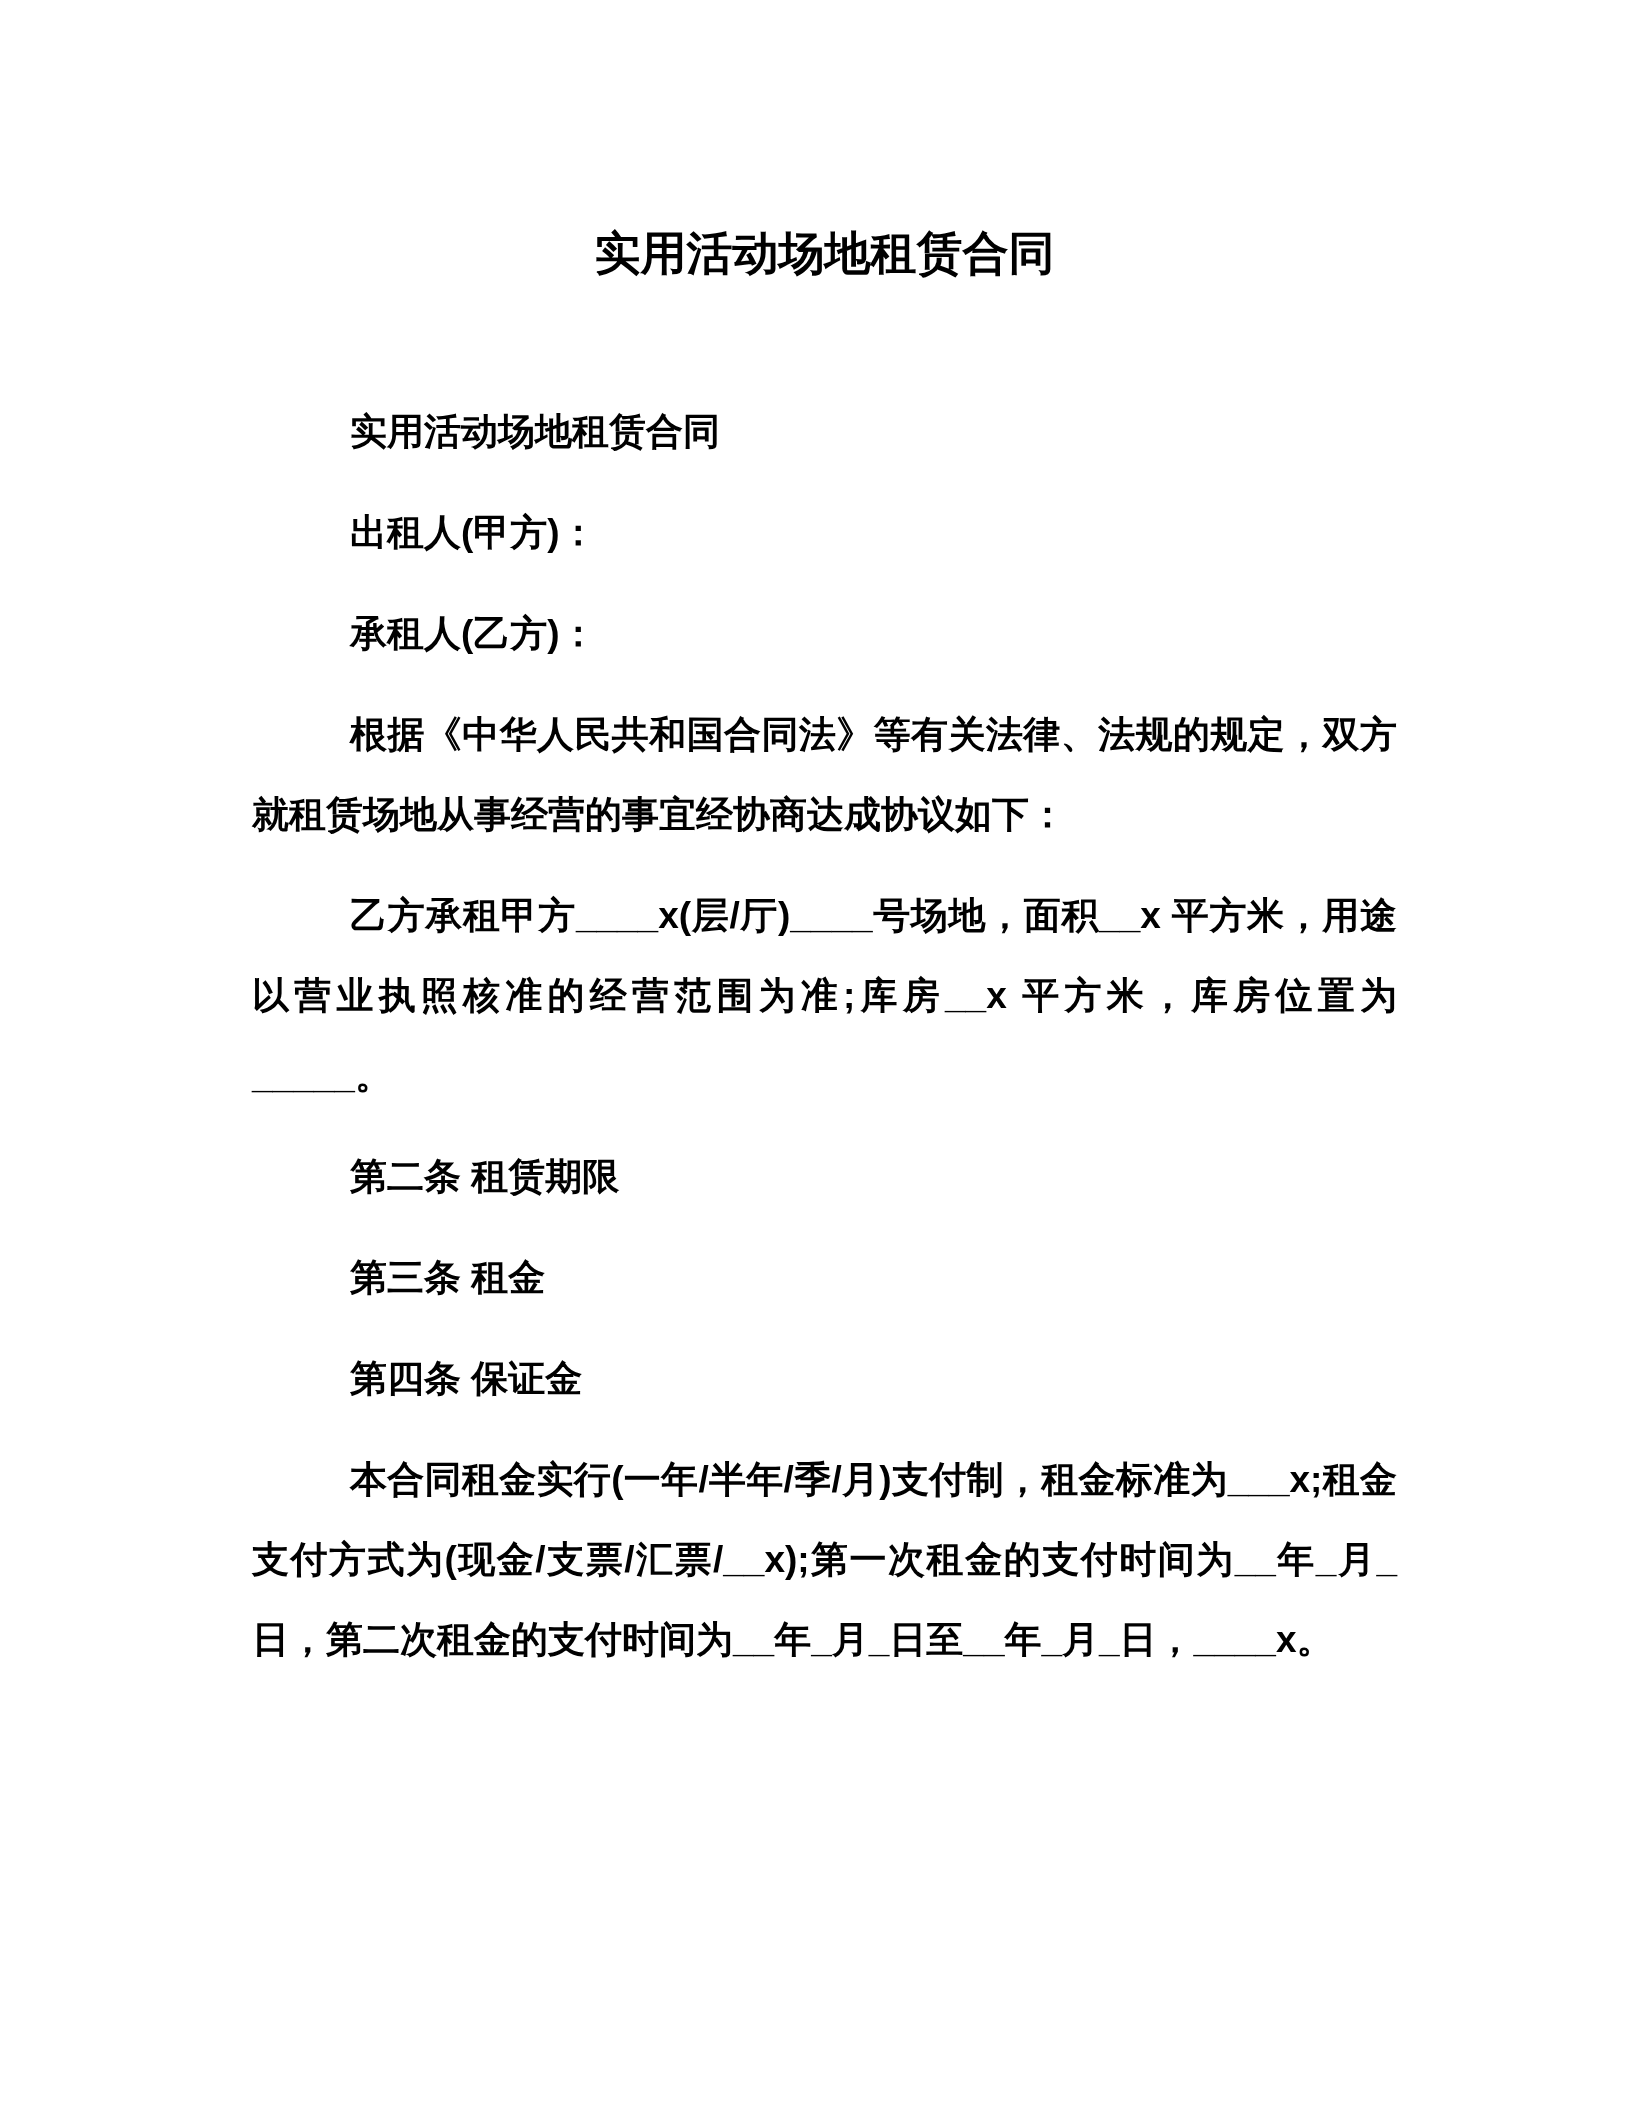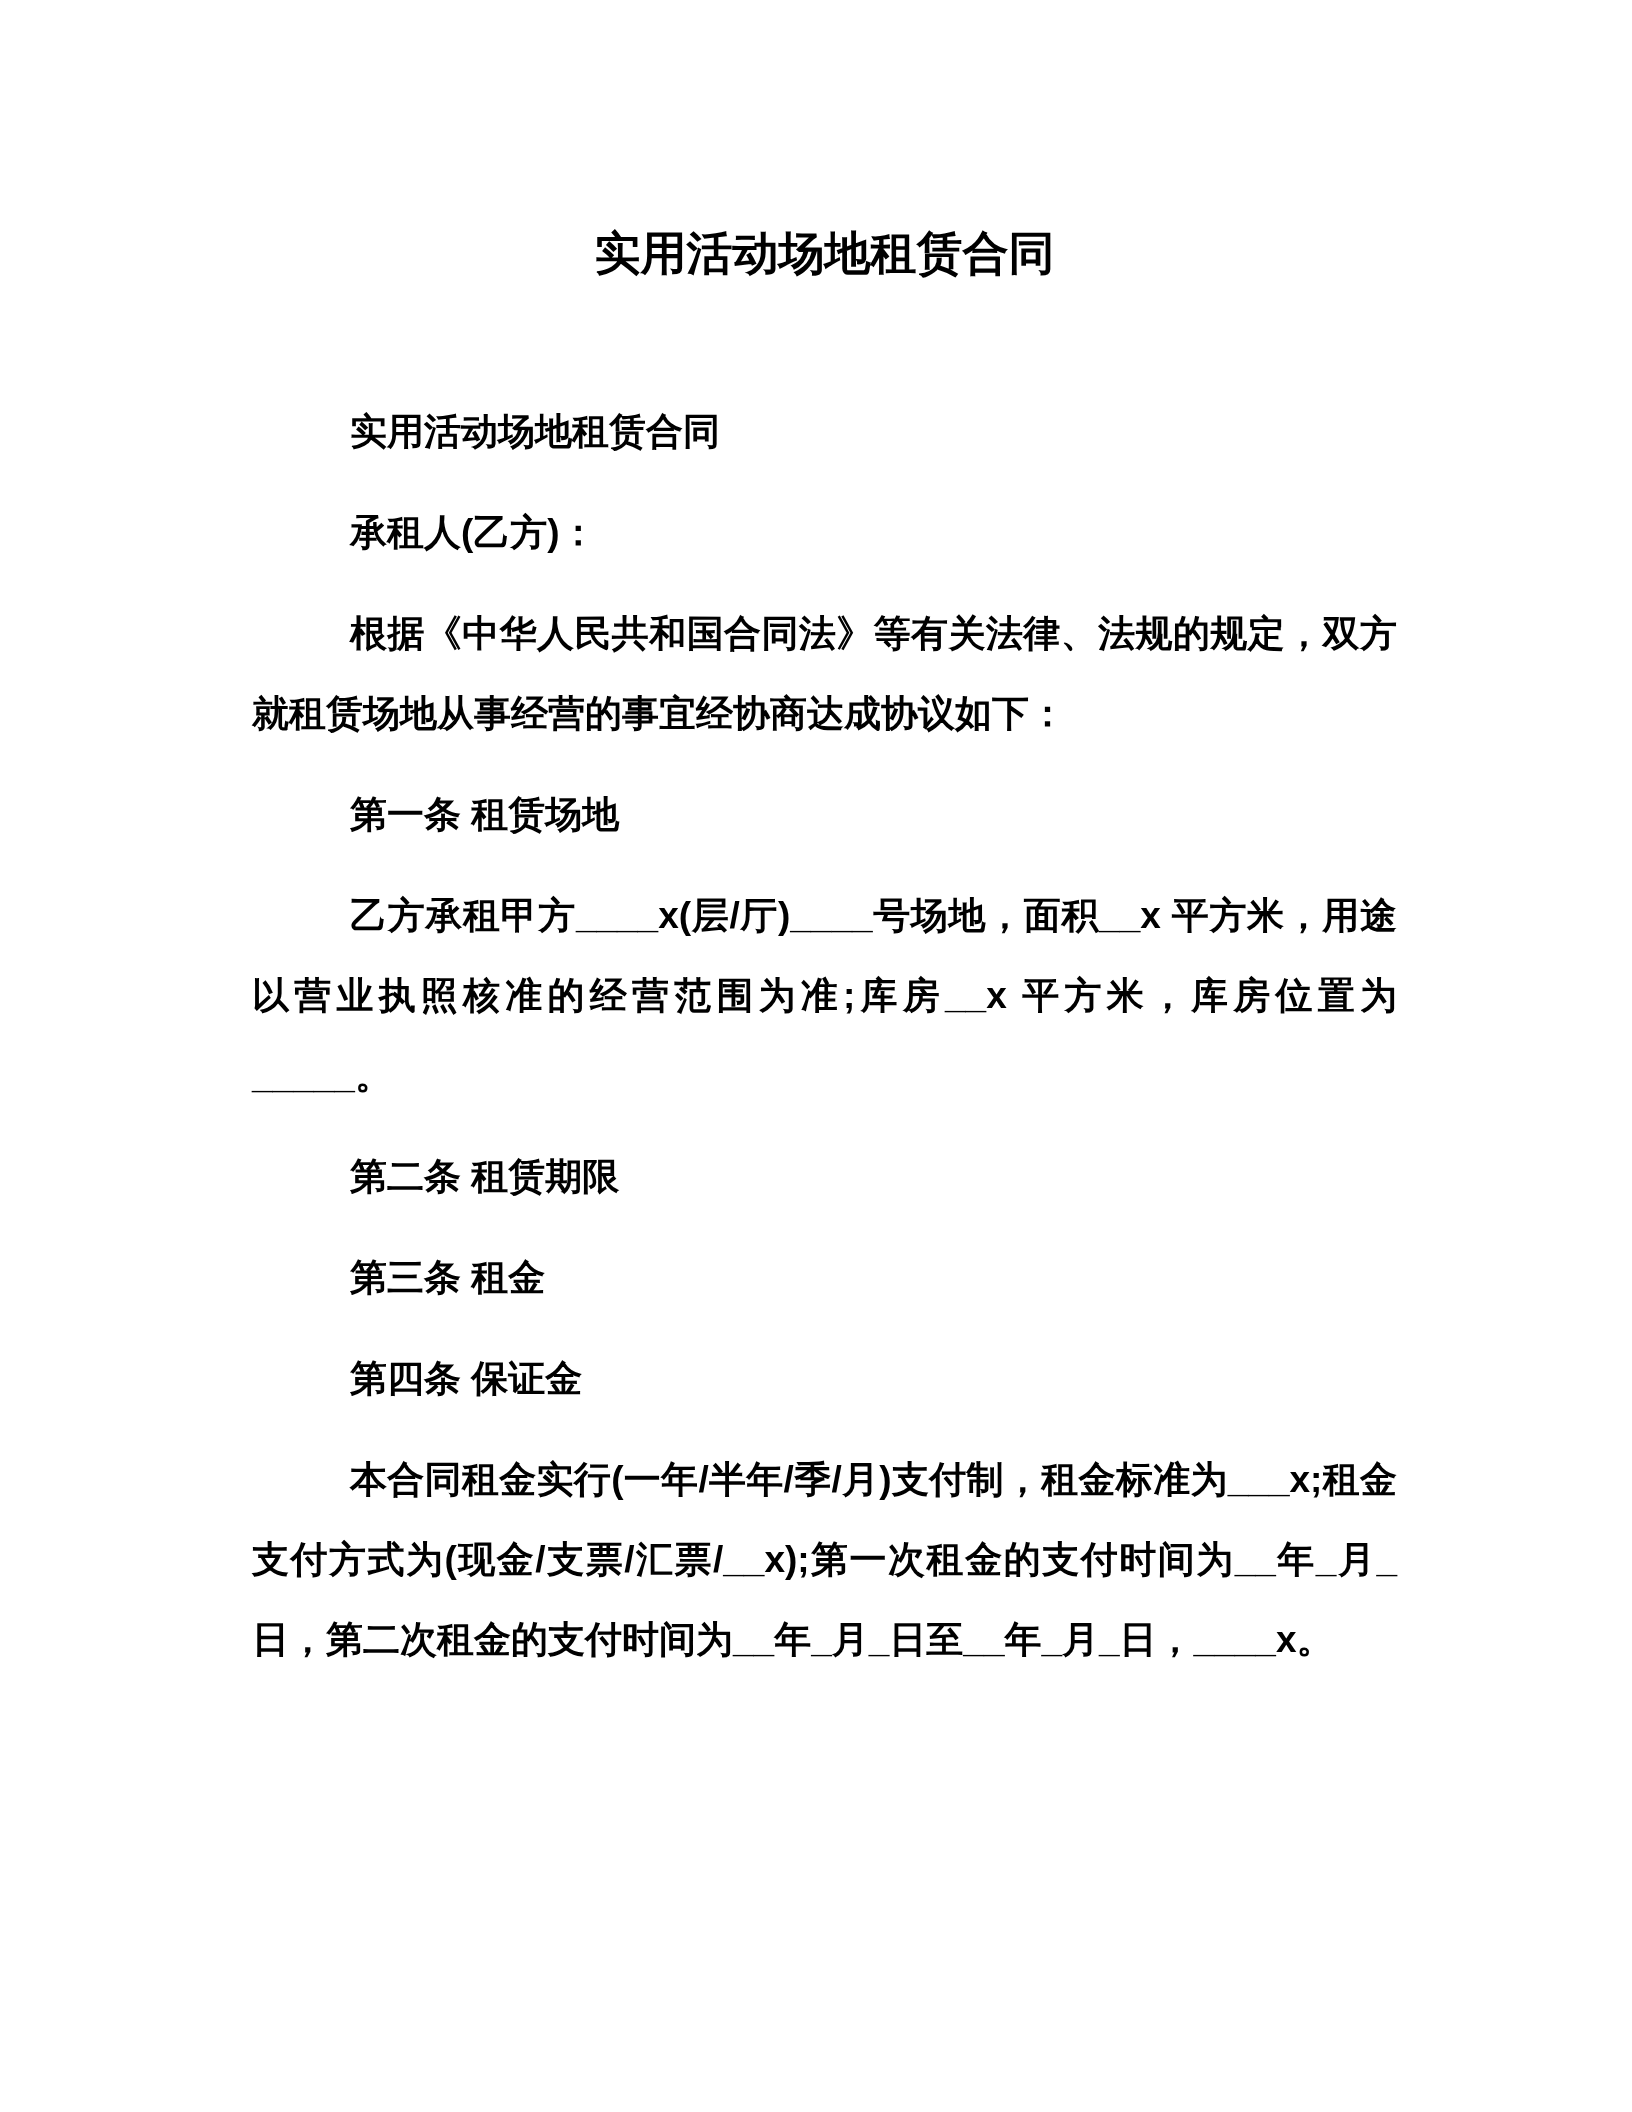--- a/index.html
+++ b/index.html
@@ -39,26 +39,26 @@
   }
 </style>
 </head>
 <body>
 
 <div class="page">
   <h1 class="doc-title">实用活动场地租赁合同</h1>
 
   <p class="para">实用活动场地租赁合同</p>
 
+  <p class="para">出租人(甲方)：</p>
 
   <p class="para">承租人(乙方)：</p>
 
   <p class="para">根据《中华人民共和国合同法》等有关法律、法规的规定，双方就租赁场地从事经营的事宜经协商达成协议如下：</p>
 
-  <p class="para">第一条 租赁场地</p>
 
   <p class="para">乙方承租甲方____x(层/厅)____号场地，面积__x 平方米，用途以营业执照核准的经营范围为准;库房__x 平方米，库房位置为_____。</p>
 
   <p class="para">第二条 租赁期限</p>
 
 
   <p class="para">第三条 租金</p>
 
   <p class="para">第四条 保证金</p>
 

